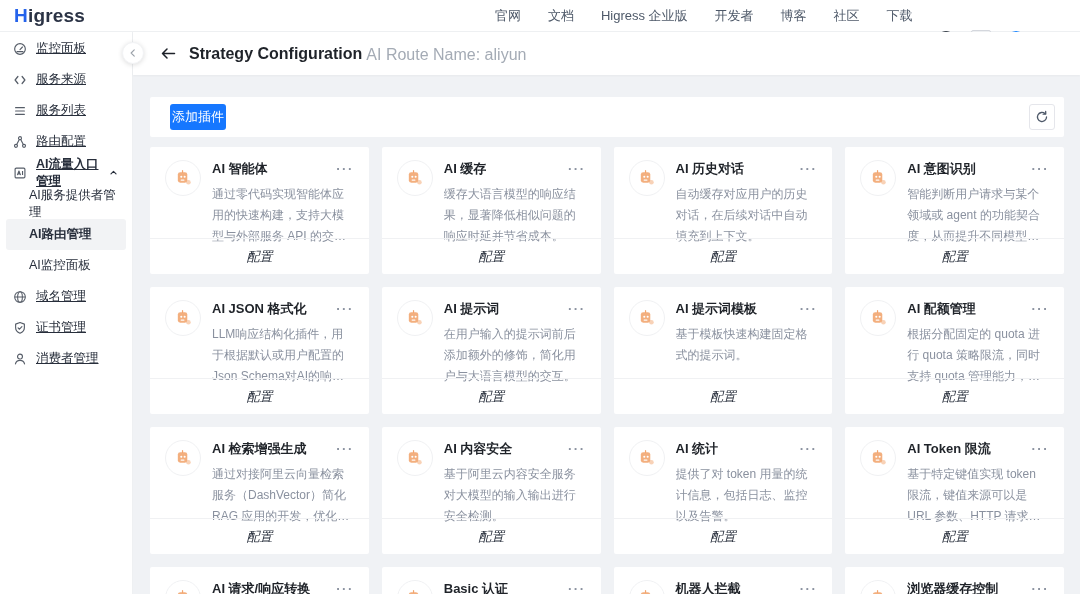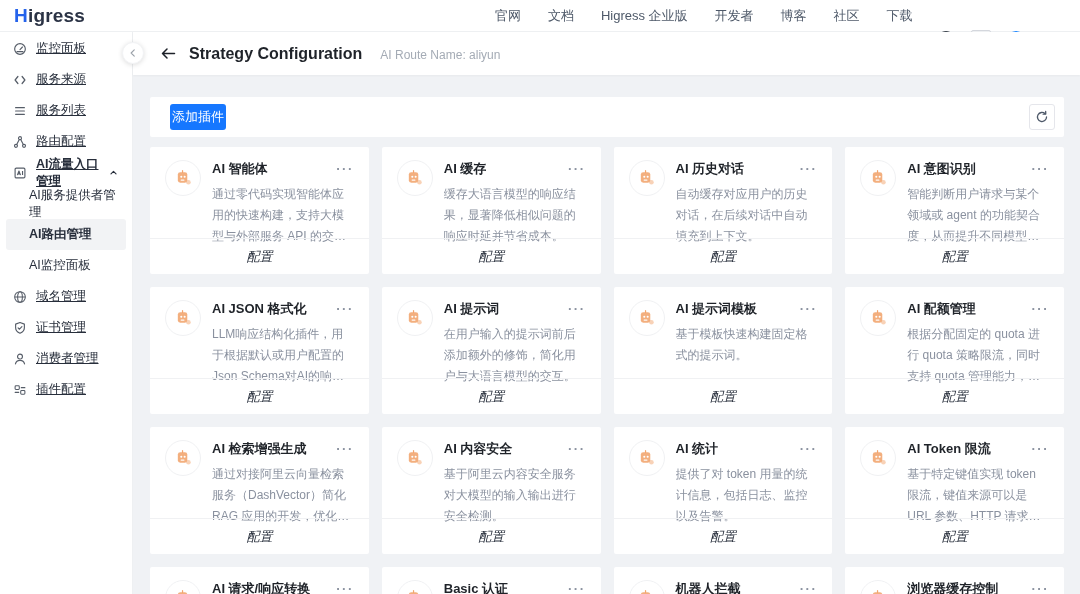--- a/index.html
+++ b/index.html
@@ -40,21 +40,21 @@
   
   .page-header { height:43px; background:#fff; display:flex; align-items:center; padding-left:27px;
     position:relative; box-shadow:0 1px 2px rgba(0,0,0,.04); }
   .collapse-btn { position:absolute; left:-11px; top:10px; width:22px; height:22px; border-radius:50%;
     background:#fff; border:1px solid #f2f3f5; box-shadow:0 1px 5px rgba(0,0,0,.13);
     display:flex; align-items:center; justify-content:center; color:#9aa0a8; cursor:pointer; z-index:5; }
   .collapse-btn svg { width:10px; height:10px; }
   .back-arrow { width:17px; height:17px; color:#1d2129; cursor:pointer; margin-right:12px; display:flex; }
   .back-arrow svg { width:17px; height:17px; }
   .page-title { font-size:16px; font-weight:700; color:#1f2329; }
-  .page-subtitle { font-size:12px; color:#a4abb5; margin-left:18px; padding-top:2px; }
+  .page-subtitle { font-size:16px; color:#a4abb5; margin-left:4px; padding-top:2px; }
 
   
   .main { flex:1; padding:22px 16px 0 17px; overflow:hidden; }
   .toolbar { height:40px; background:#fff; border-radius:2px; display:flex; align-items:center;
     justify-content:space-between; padding:0 9px 0 12px; margin-bottom:10px; }
   .add-btn { background:#1677ff; color:#fff; font-size:13px; height:26px; padding:0 2px; border:none;
     border-radius:3px; cursor:pointer; margin-left:8px;font-family:Liberation Mono, monospace; }
   .refresh-btn { width:26px; height:26px; border:1px solid #e5e6eb; border-radius:3px; background:#fff;
     display:flex; align-items:center; justify-content:center; color:#4e5969; cursor:pointer; }
   .refresh-btn svg { width:14px; height:14px; }
@@ -197,30 +197,20 @@
   </div>
       <div class="side-item">
     <span class="icon">
           <svg viewBox="0 0 16 16" fill="none" stroke="currentColor" stroke-width="1.3" stroke-linecap="round">
             <circle cx="8" cy="5.2" r="2.8"></circle>
             <path d="M2.8 13.6c.6-2.7 2.7-4.1 5.2-4.1s4.6 1.4 5.2 4.1"></path>
           </svg>
         </span>
     <span class="side-label">消费者管理</span>
   </div>
-      <div class="side-item">
-    <span class="icon">
-          <svg viewBox="0 0 16 16" fill="none" stroke="currentColor" stroke-width="1.2" stroke-linecap="round">
-            <rect x="2.4" y="3.2" width="4.8" height="4.2" rx="1"></rect>
-            <rect x="8.8" y="8.6" width="4.8" height="4.2" rx="1"></rect>
-            <path d="M9.4 5.3h4.2M2.4 10.7h4.2"></path>
-          </svg>
-        </span>
-    <span class="side-label">插件配置</span>
-  </div>
     </aside>
 
   <div class="content">
     <div class="page-header">
       <span class="collapse-btn">
         <svg viewBox="0 0 16 16" fill="none" stroke="currentColor" stroke-width="1.8" stroke-linecap="round" stroke-linejoin="round">
             <path d="M10 3L5 8l5 5"></path>
           </svg>
       </span>
       <span class="back-arrow">

